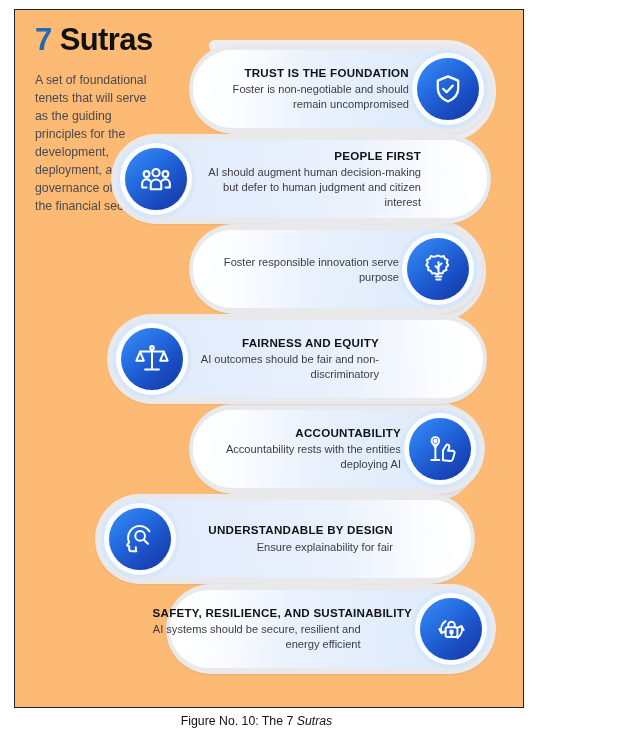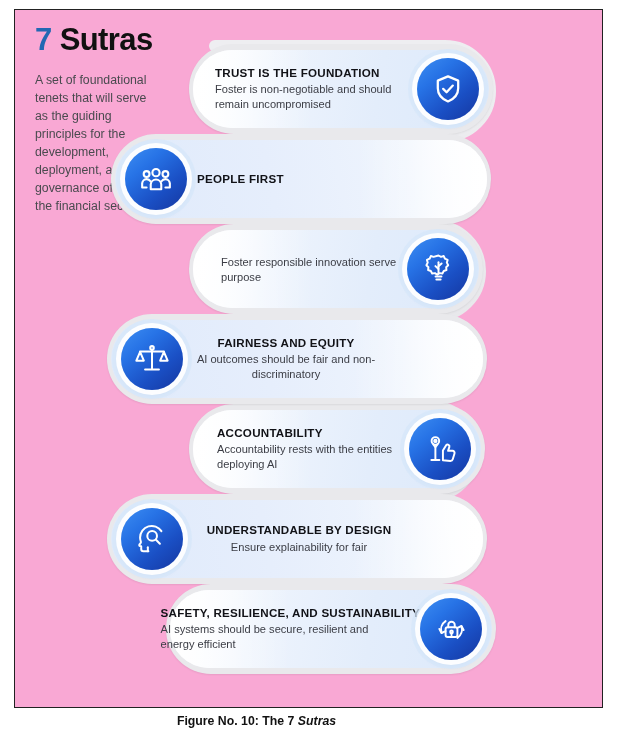--- a/index.html
+++ b/index.html
@@ -8,23 +8,23 @@
     background:#ffffff;
     font-family:"Liberation Sans", sans-serif;
     overflow:hidden;
   }
   #page{position:relative;width:621px;height:741px;background:#fff;}
 
   
   .figure-frame{
     position:absolute;
     left:14px;top:9px;
-    width:589px;height:699px;
+    width:510px;height:699px;
     border:1.4px solid #222;
-    background:#f9a8d4;
+    background:#fdba74;
     box-sizing:border-box;
     overflow:hidden;
   }
 
   
   .head-col{
     position:absolute;left:20px;top:14px;width:150px;
   }
   .title{
     font-size:31px;font-weight:bold;color:#111;
@@ -90,22 +90,22 @@
     height:90px;border-radius:45px;
     background:#e9e9ec;
     box-shadow:0 1px 2px rgba(0,0,0,0.07);
   }
   .ring .inner{
     position:absolute;left:6px;top:6px;right:6px;bottom:6px;
     border-radius:39px;background:#ffffff;
   }
 
   .txt{position:relative;z-index:3;}
-  .row.left .txt{}
-  .row.right .txt{text-align:center;padding-left:10px;}
+  .row.left .txt{text-align:right;padding-right:8px;}
+  .row.right .txt{text-align:right;padding-left:10px;}
   .s-title{
     font-size:11.6px;font-weight:bold;color:#111217;
     letter-spacing:0.25px;line-height:1.25;
     white-space:nowrap;
   }
   .s-desc{
     margin-top:2px;
     font-size:11.1px;color:#3b3d45;line-height:1.33;
   }
 
@@ -117,21 +117,21 @@
     background:linear-gradient(140deg,#3e8ef2 0%, #2773e6 30%, #1a4fc4 66%, #15369f 100%);
     display:flex;align-items:center;justify-content:center;
     box-shadow:0 0 0 5px rgba(255,255,255,0.92), 0 0 0 9px rgba(214,231,250,0.75), 0 3px 7px rgba(20,50,130,0.30);
   }
   .icon-wrap svg{display:block;}
 
   
   .caption{
     position:absolute;left:0;top:714px;width:513px;
     text-align:center;
-    font-size:12.3px;font-weight:bold;color:#111;
+    font-size:12.3px;font-weight:normal;color:#111;
   }
   .caption i{font-style:italic;}
 </style>
 </head>
 <body>
 
 <div id="page">
 
   <div class="figure-frame">
 
@@ -182,20 +182,21 @@
               <circle cx="13" cy="8.4" r="2.6"></circle>
               <circle cx="6.2" cy="9.4" r="2.1"></circle>
               <circle cx="19.8" cy="9.4" r="2.1"></circle>
               <path d="M9.2 20.4 v-3.5 a3.8 3.8 0 0 1 3.8 -3.5 a3.8 3.8 0 0 1 3.8 3.5 v3.5 Z"></path>
               <path d="M9.0 14.6 a3.3 3.3 0 0 0 -2.8 -1.5 a3.3 3.3 0 0 0 -3.2 3.1 v2.9 h3.2"></path>
               <path d="M17 14.6 a3.3 3.3 0 0 1 2.8 -1.5 a3.3 3.3 0 0 1 3.2 3.1 v2.9 h-3.2"></path>
             </svg>
           </div>
           <div class="txt">
             <div class="s-title">PEOPLE FIRST</div>
+            <div class="s-desc" style="width:224px;">AI should augment human decision-making but defer to human judgment and citizen interest</div>
           </div>
         </div>
       </div>
 
       <div class="row left" style="left:178px;top:220px;width:286px;">
         <div class="ring" style="left:-4px;top:-6px;width:294px;">
             <div class="inner"></div>
           </div>
         <div class="pill" style="width:286px;">
           <div class="txt">
@@ -251,21 +252,21 @@
               <path d="M18.9 14.2 l2.7 -6.4 2.7 6.4 Z"></path>
             </svg>
           </div>
           <div class="txt">
             <div class="s-title">FAIRNESS AND EQUITY</div>
             <div class="s-desc" style="width:186px;">AI outcomes should be fair and non-discriminatory</div>
           </div>
         </div>
       </div>
 
-      <div class="row right" style="left:96px;top:490px;width:372px;text-decoration:underline;">
+      <div class="row right" style="left:84px;top:490px;width:372px;text-decoration:underline;">
         <div class="ring" style="left:-4px;top:-6px;width:380px;">
             <div class="inner"></div>
           </div>
         <div class="pill" style="width:372px;">
           <div class="icon-wrap">
             <svg width="36" height="36" viewBox="0 0 26 26" fill="none" stroke="#ffffff" stroke-width="1.45" stroke-linecap="round" stroke-linejoin="round">
               <path d="M19.8 7.3 a8.4 8.4 0 0 0 -15.4 4.6 c0 1.8 0.6 2.6 0.6 3.4 c0 0.9 -1.2 1.3 -1.2 2.1 c0 0.6 0.7 0.9 1.4 0.9 v2.0 a1.6 1.6 0 0 0 1.6 1.6 h3.6"></path>
               <path d="M10.0 21.9 v-3.0"></path>
               <circle cx="13.1" cy="10.8" r="3.5"></circle>
               <path d="M15.7 13.4 l3.0 3.0"></path>

